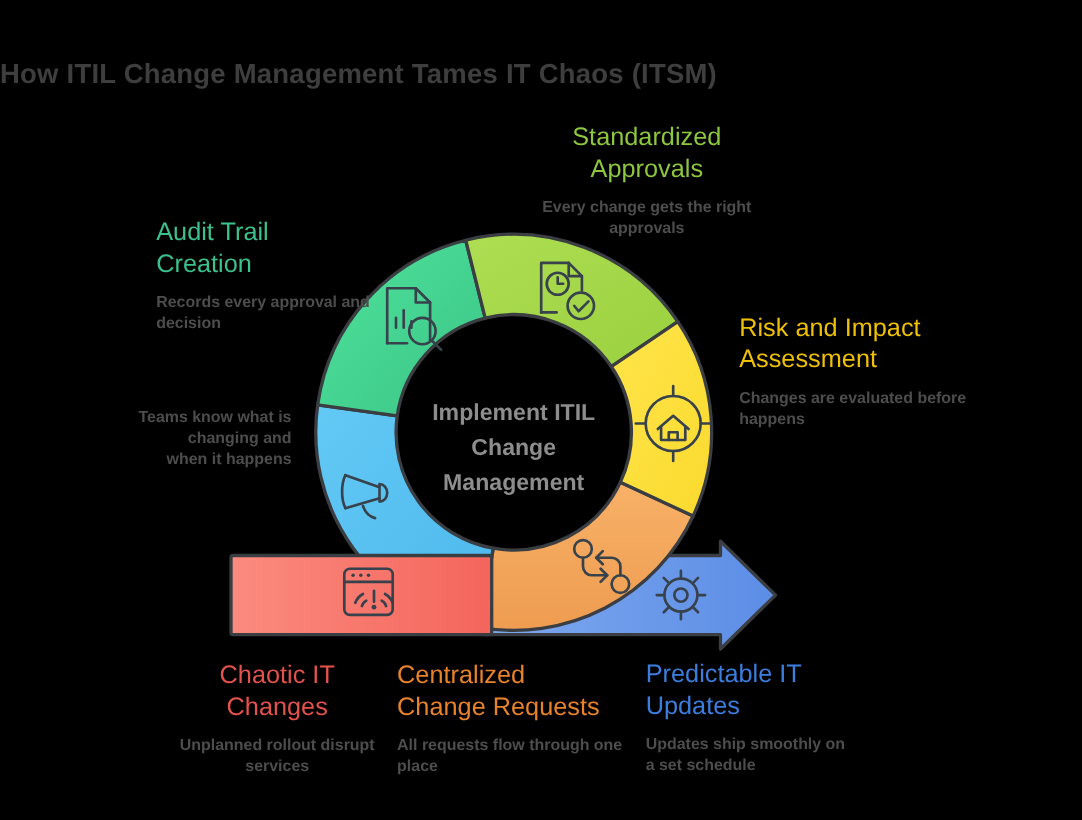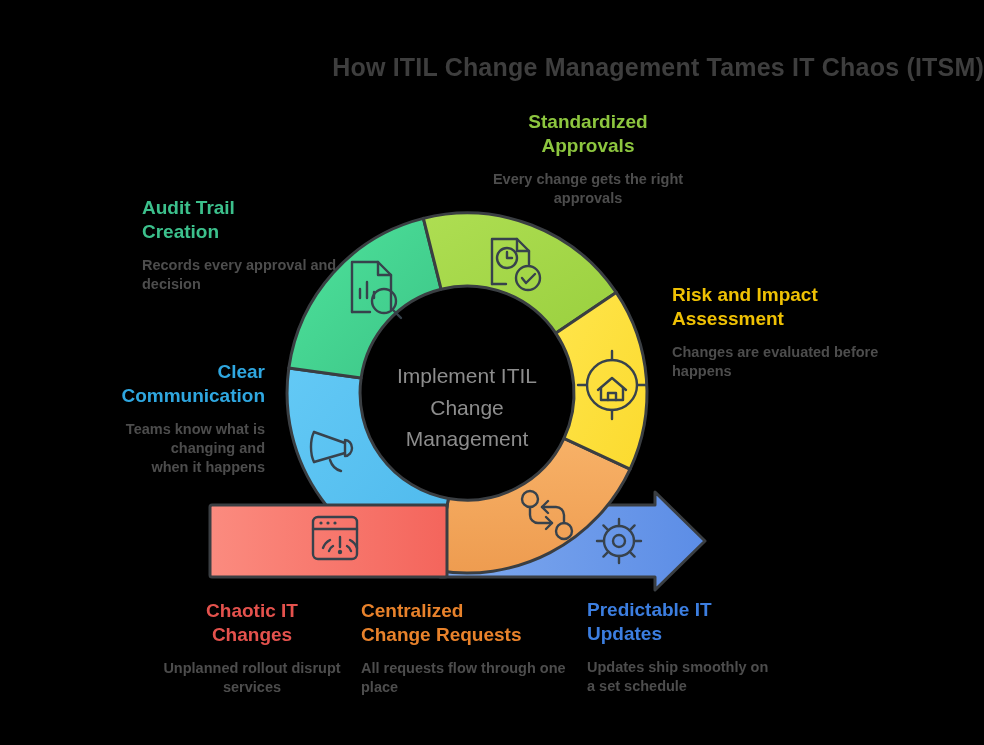--- a/index.html
+++ b/index.html
@@ -1,31 +1,31 @@
 <!DOCTYPE html>
 <html><head>
 <meta charset="utf-8">
 <style>
   html,body{margin:0;padding:0;background:#000;}
   .canvas{
     position:relative;width:984px;height:745px;background:#000;overflow:hidden;
     font-family:"Liberation Sans",sans-serif;
   }
   .page-title{
-    position:absolute;left:0;right:0;top:53px;text-align:right;
+    position:absolute;left:0;right:0;top:53px;text-align:left;
     font-size:25px;font-weight:700;color:#3e3e3e;letter-spacing:.2px;
     white-space:pre-line;
   }
   .diagram-svg{position:absolute;left:0;top:0;}
   .label{position:absolute;}
-  .label-title{font-size:19px;font-weight:700;line-height:1.28;white-space:pre-line;}
+  .label-title{font-size:23px;font-weight:400;line-height:1.28;white-space:pre-line;}
   .label-desc{margin-top:11px;font-size:14.5px;line-height:1.32;color:#4d4d4d;white-space:pre-line;font-weight:600;}
   .center-text{
     position:absolute;left:352px;top:360px;width:230px;text-align:center;
-    font-size:21px;font-weight:400;line-height:1.5;color:#8d8d8d;white-space:pre-line;
+    font-size:21px;font-weight:700;line-height:1.5;color:#8d8d8d;white-space:pre-line;
   }
   #lbl-standardized{left:468px;top:110px;width:240px;text-align:center;}
   #lbl-audit{left:142px;top:196px;width:240px;text-align:left;}
   #lbl-clear{left:40px;top:360px;width:225px;text-align:right;}
   #lbl-risk{left:672px;top:283px;width:235px;text-align:left;}
   #lbl-chaotic{left:142px;top:599px;width:220px;text-align:center;}
   #lbl-centralized{left:361px;top:599px;width:240px;text-align:left;}
   #lbl-predictable{left:587px;top:598px;width:240px;}
   .ring path{stroke:#3a3e42;stroke-width:3;stroke-linejoin:round;}
   .band{stroke:#3a3e42;stroke-width:3;stroke-linejoin:round;}
@@ -164,22 +164,20 @@
   </div>
 
   <div class="label" id="lbl-audit">
     <div class="label-title" style="color: rgb(60, 192, 140);">Audit Trail
 Creation</div>
     <div class="label-desc" style="color: rgb(77, 77, 77);">Records every approval and
 decision</div>
   </div>
 
   <div class="label" id="lbl-clear">
-    <div class="label-title" style="color: rgb(47, 167, 224);">Clear
-Communication</div>
     <div class="label-desc" style="color: rgb(77, 77, 77);">Teams know what is
 changing and
 when it happens</div>
   </div>
 
   <div class="label" id="lbl-risk">
     <div class="label-title" style="color: rgb(239, 193, 4);">Risk and Impact
 Assessment</div>
     <div class="label-desc" style="color: rgb(77, 77, 77);">Changes are evaluated before
 happens</div>

